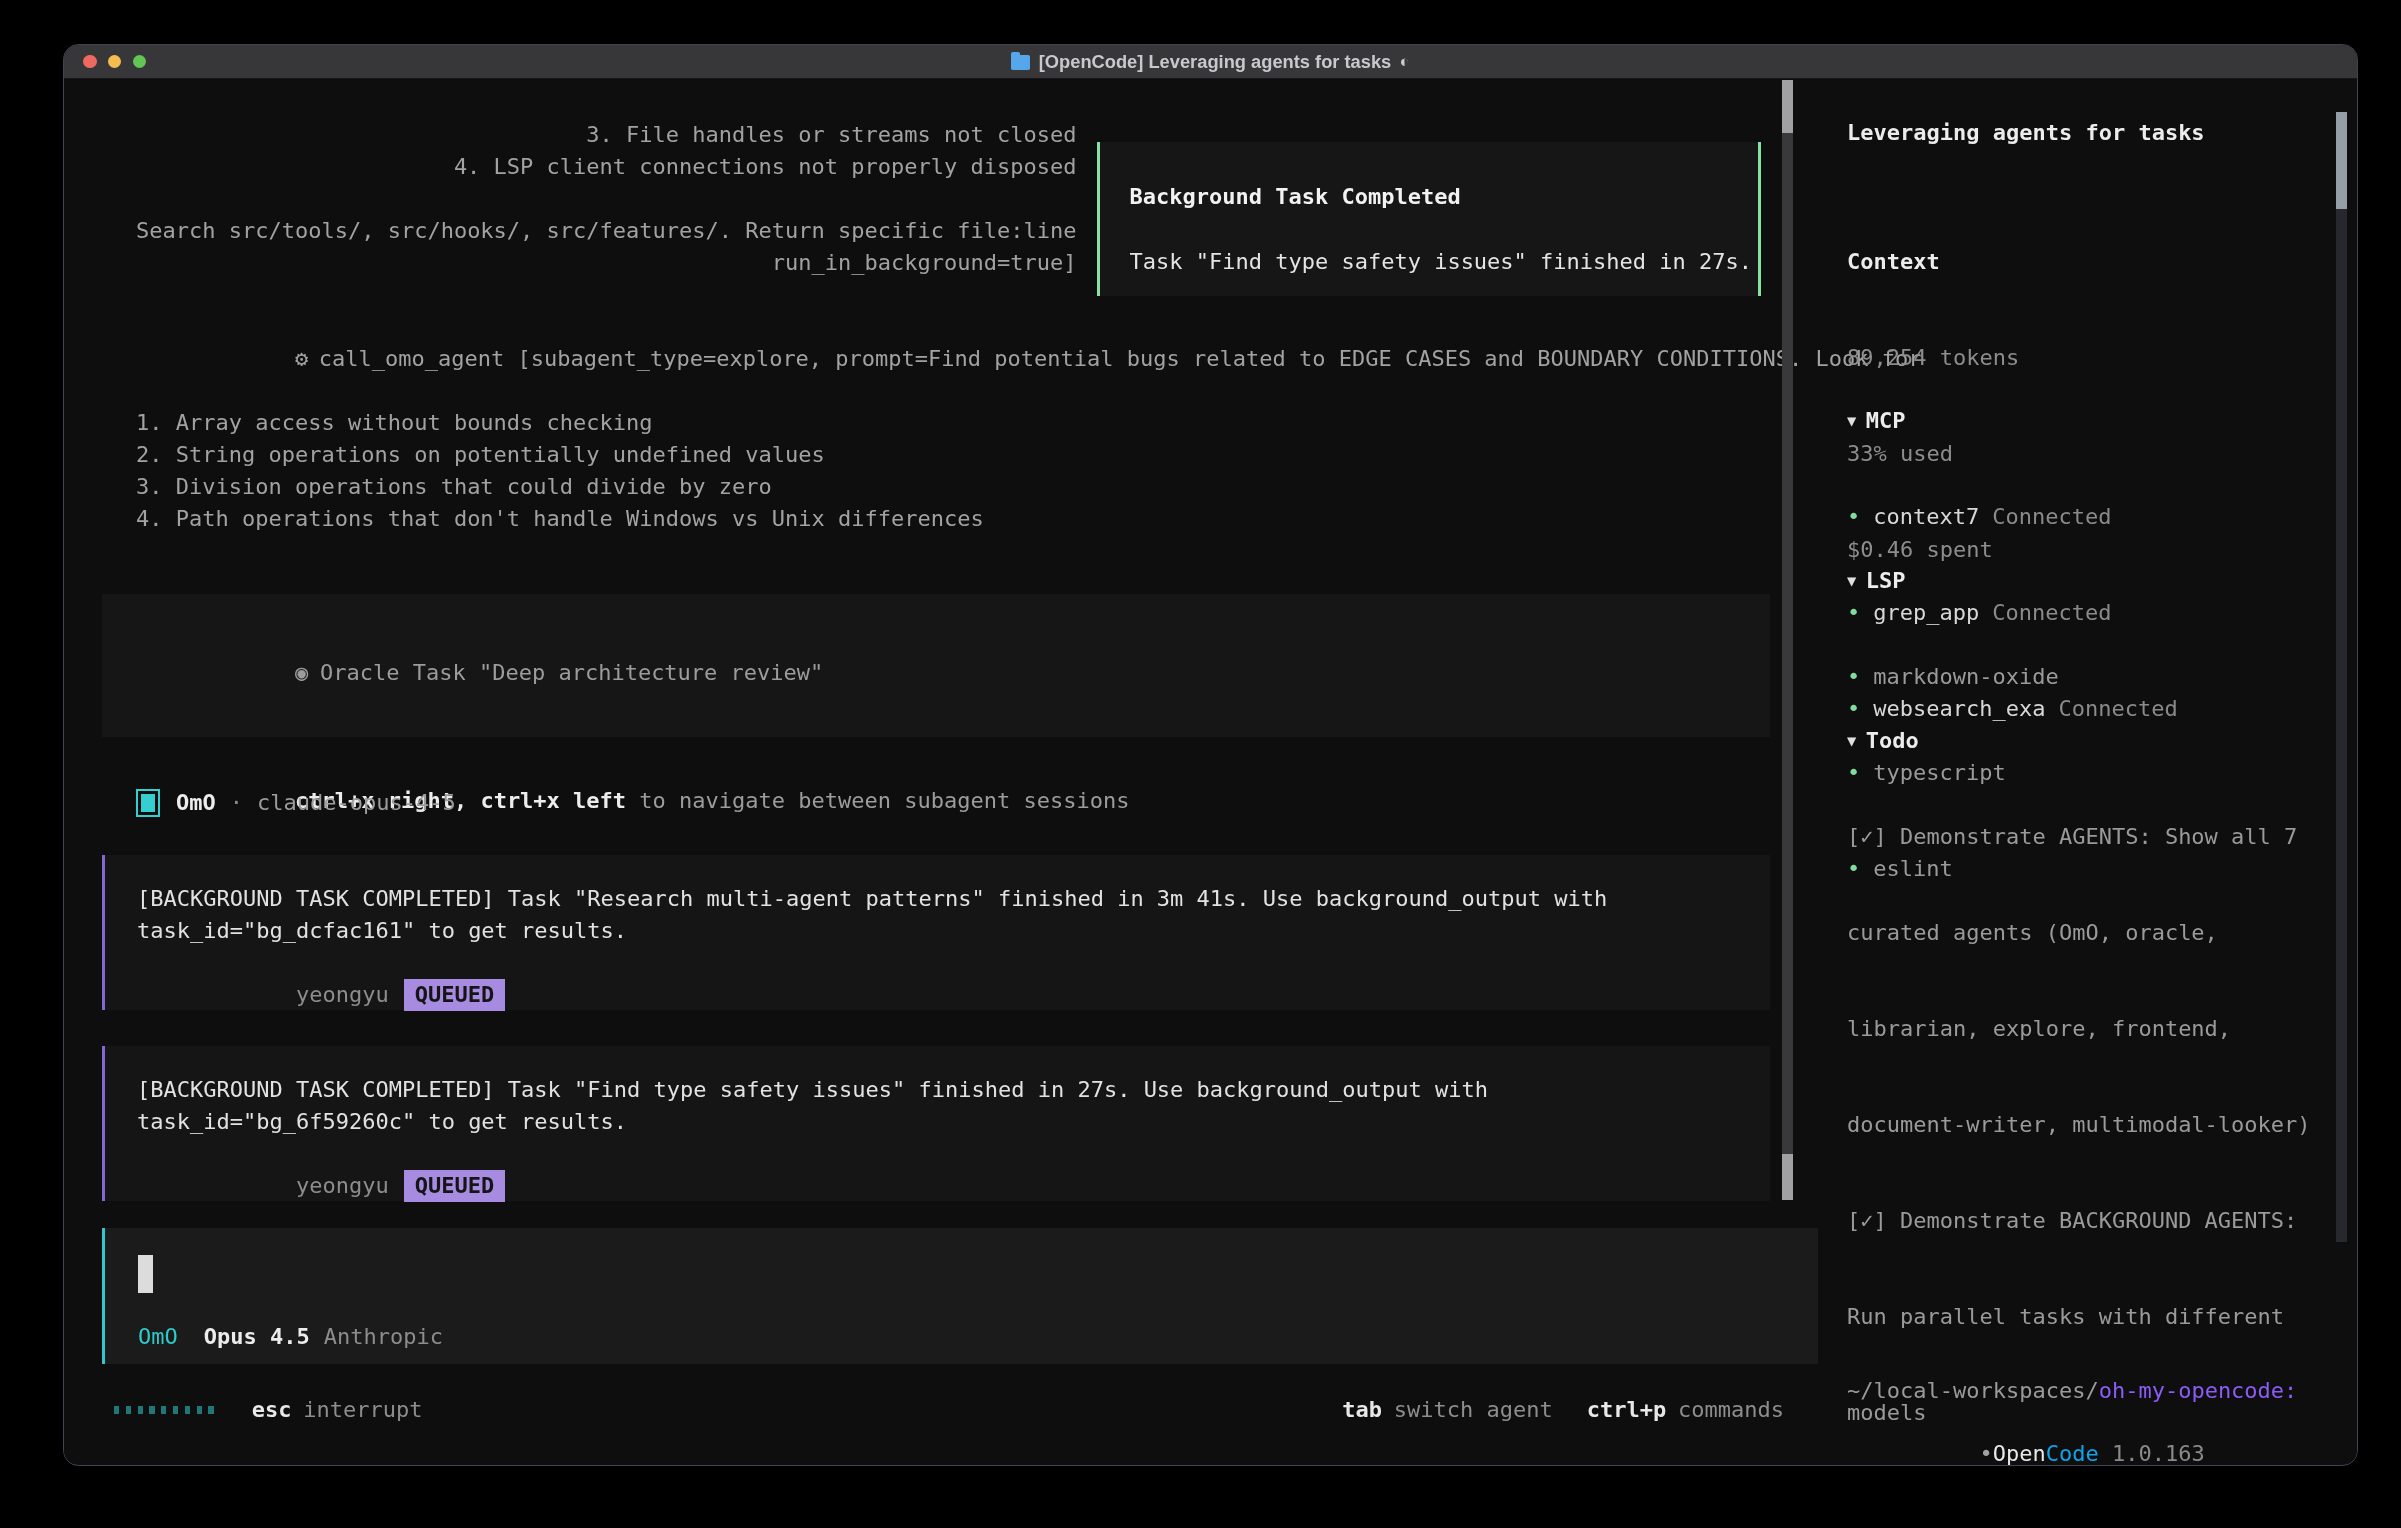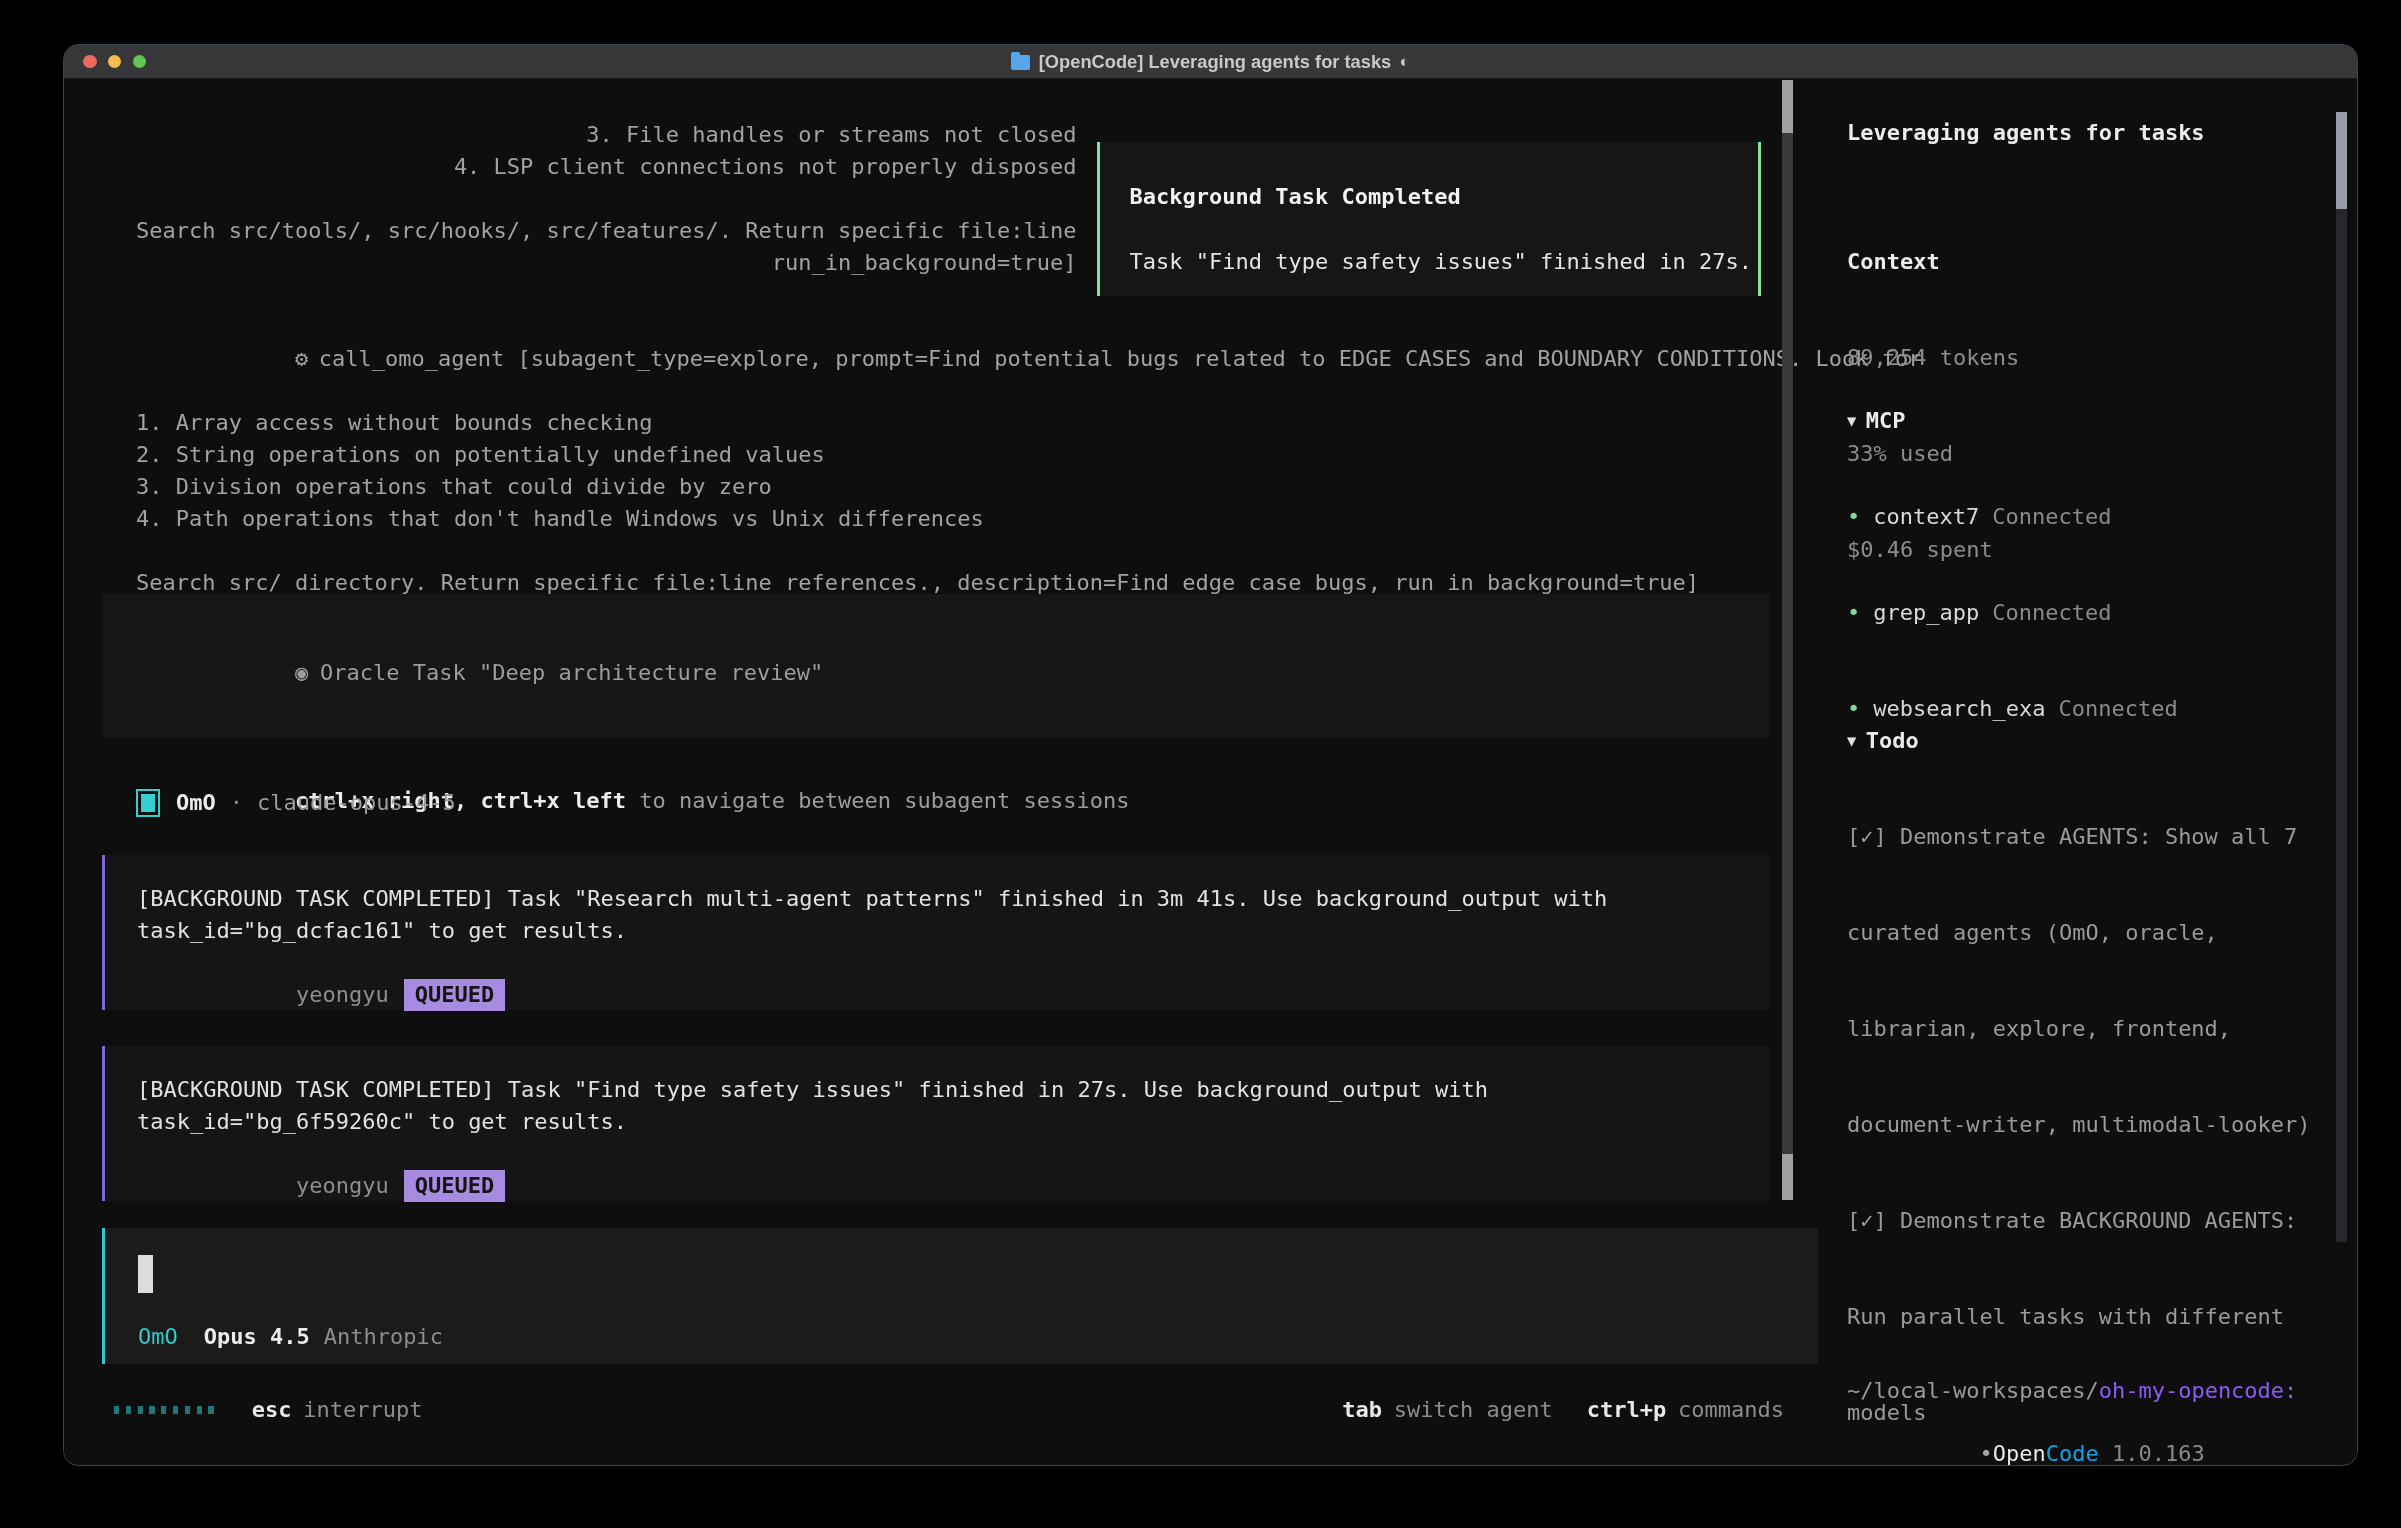--- a/index.html
+++ b/index.html
@@ -128,21 +128,20 @@
         </div>
 
         <div class="toolcall">
           <div class="mono-line">
             <span class="gear">⚙</span><span>call_omo_agent [subagent_type=explore, prompt=Find potential bugs related to EDGE CASES and BOUNDARY CONDITIONS. Look for</span>
           </div>
           <div class="mono-line">1. Array access without bounds checking</div>
           <div class="mono-line">2. String operations on potentially undefined values</div>
           <div class="mono-line">3. Division operations that could divide by zero</div>
           <div class="mono-line">4. Path operations that don't handle Windows vs Unix differences</div>
-          <div class="mono-line tool-footer">Search src/ directory. Return specific file:line references., description=Find edge case bugs, run_in_background=true]</div>
         </div>
 
         <div class="oracle-box">
           <div class="mono-line">
             <span class="rec-icon">◉</span><span>Oracle Task "Deep architecture review"</span>
           </div>
           <div class="mono-line oracle-hint">
             <span class="bold-white">ctrl+x right, ctrl+x left</span><span> to navigate between subagent sessions</span>
           </div>
         </div>
@@ -221,20 +220,26 @@
           <div class="dim">$0.46 spent</div>
         </div>
 
         <div class="sb-block sb-mcp">
           <div class="sb-heading"><span class="tri">▼</span><span>MCP</span></div>
           <div class="sb-item"><span class="blt">•</span><span class="nm">context7</span><span class="st">Connected</span></div>
           <div class="sb-item"><span class="blt">•</span><span class="nm">grep_app</span><span class="st">Connected</span></div>
           <div class="sb-item"><span class="blt">•</span><span class="nm">websearch_exa</span><span class="st">Connected</span></div>
         </div>
 
+        <div class="sb-block sb-lsp">
+          <div class="sb-heading"><span class="tri">▼</span><span>LSP</span></div>
+          <div class="sb-item"><span class="blt">•</span><span class="nm-dim">markdown-oxide</span></div>
+          <div class="sb-item"><span class="blt">•</span><span class="nm-dim">typescript</span></div>
+          <div class="sb-item"><span class="blt">•</span><span class="nm-dim">eslint</span></div>
+        </div>
 
         <div class="sb-block sb-todo">
           <div class="sb-heading"><span class="tri">▼</span><span>Todo</span></div>
           <div class="todo-line">[✓] Demonstrate AGENTS: Show all 7</div>
           <div class="todo-line">curated agents (OmO, oracle,</div>
           <div class="todo-line">librarian, explore, frontend,</div>
           <div class="todo-line">document-writer, multimodal-looker)</div>
           <div class="todo-line">[✓] Demonstrate BACKGROUND AGENTS:</div>
           <div class="todo-line">Run parallel tasks with different</div>
           <div class="todo-line">models</div>

